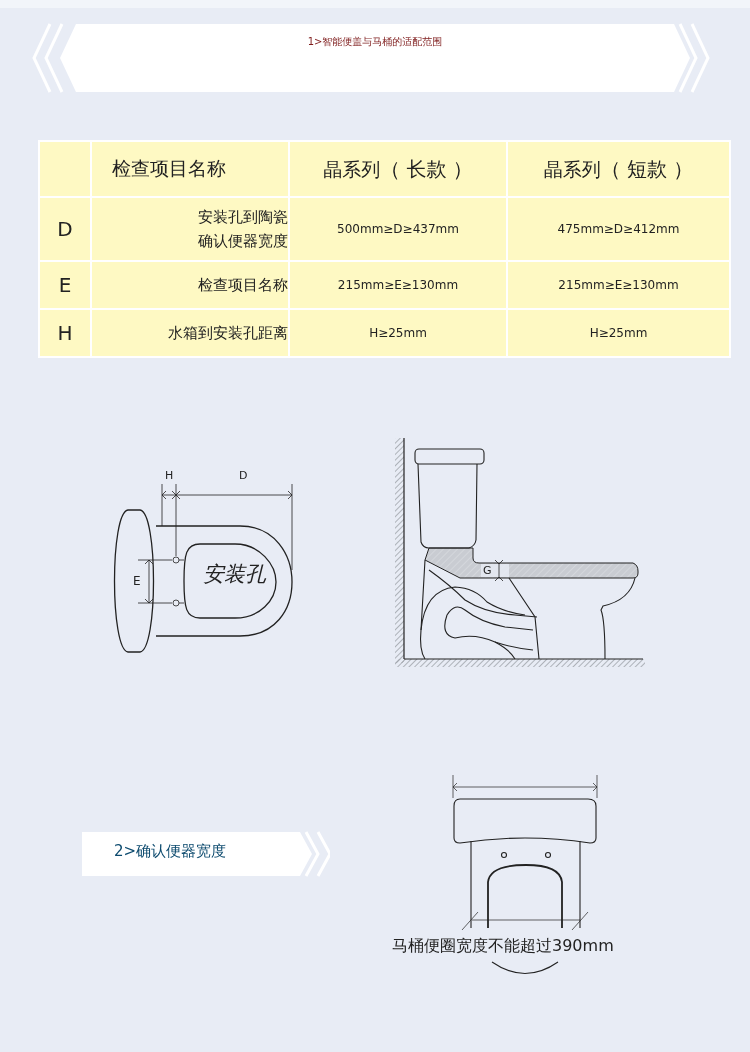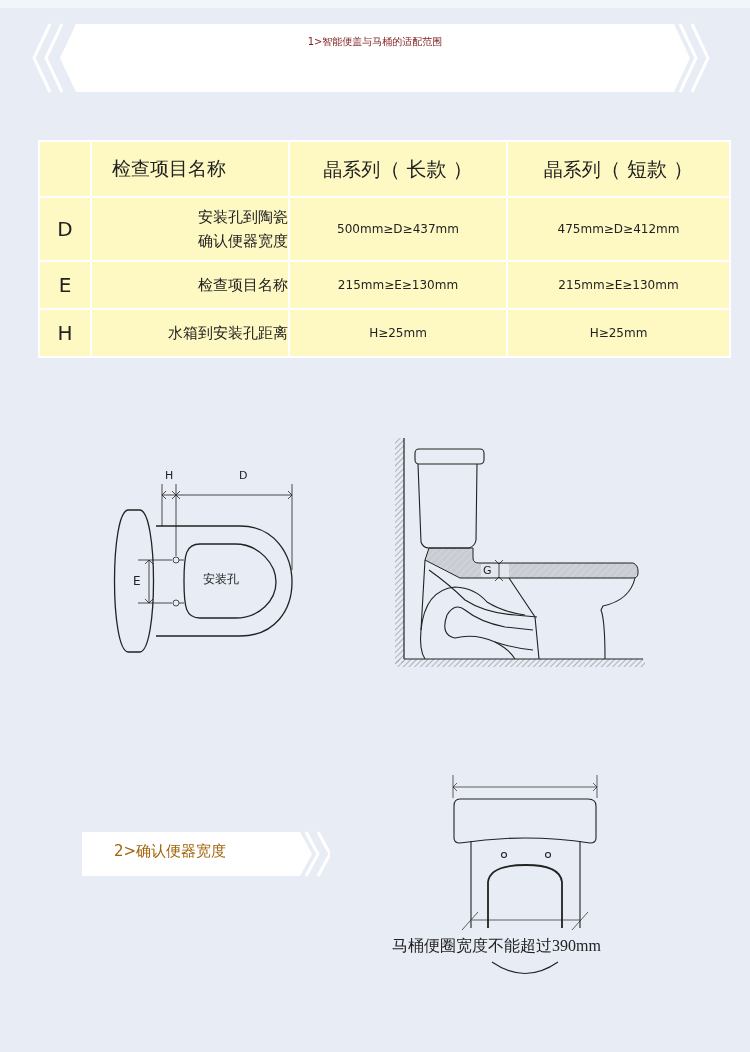--- a/index.html
+++ b/index.html
@@ -24,21 +24,21 @@
   .spec-table td.letter { font-size: 20px; width: 50px; }
   .spec-table td.item { text-align: right; padding-left: 20px; font-size: 15px; line-height: 24px; width: 157px; }
   .spec-table td.val { font-size: 12px; }
   .c1 { width: 50px; } .c2 { width: 176px; } .c3 { width: 216px; } .c4 { width: 221px; border-radius: 10px; }
 
   .diagram { position: absolute; }
   .lbl { position: absolute; font-size: 15px; color: #222; white-space: nowrap; }
 
   
   .banner2 { position: absolute; left: 80px; top: 830px; width: 250px; height: 48px; }
-  .banner2 .text { position: absolute; left: 34px; top: 12px; font-size: 15px; color: #a16207; }
+  .banner2 .text { position: absolute; left: 34px; top: 12px; font-size: 15px; color: #0c4a6e; }
 </style>
 </head>
 <body>
 
 <div class="topbar"></div>
 
 <div class="banner1">
   <svg width="690" height="76" viewBox="0 0 690 76">
 
     <polyline points="20,4 4,38 20,72" fill="none" stroke="#ffffff" stroke-width="3"></polyline>
@@ -115,21 +115,21 @@
       <polyline points="45,139 49,143 53,139"></polyline>
       <circle cx="76" cy="100" r="3"></circle>
       <circle cx="76" cy="143" r="3"></circle>
       <line x1="79" y1="100" x2="84" y2="100"></line>
       <line x1="79" y1="143" x2="84" y2="143"></line>
     </g>
   </svg>
   <div class="lbl" style="left:65px;top:9px;font-size:11px;">H</div>
   <div class="lbl" style="left:139px;top:9px;font-size:11px;">D</div>
   <div class="lbl" style="left:33px;top:114px;font-size:12px;">E</div>
-  <div class="lbl" style="left:103px;top:111px;font-size:12px;">安装孔</div>
+  <div class="lbl" style="left:103px;top:100px;font-size:21px;font-style:italic;">安装孔</div>
 </div>
 
 <div class="diagram" style="left:385px;top:430px;width:270px;height:240px;">
   <svg width="270" height="240" viewBox="0 0 270 240">
     <defs>
       <pattern id="hatch" width="4" height="4" patternUnits="userSpaceOnUse" patternTransform="rotate(45)">
         <line x1="0" y1="0" x2="0" y2="4" stroke="#9ea3aa" stroke-width="1.6"></line>
       </pattern>
       <pattern id="hatch2" width="5" height="5" patternUnits="userSpaceOnUse" patternTransform="rotate(45)">
         <rect width="5" height="5" fill="#c9ccd2"></rect>
@@ -198,14 +198,14 @@
 
       <path d="M108,188 L108,142 Q110,125 146,125 Q180,125 182,142 L182,188" stroke-width="1.8"></path>
 
       <line x1="92" y1="180" x2="200" y2="180" stroke-width="0.7"></line>
       <line x1="82" y1="190" x2="98" y2="172" stroke-width="0.7"></line>
       <line x1="192" y1="190" x2="208" y2="172" stroke-width="0.7"></line>
 
       <path d="M112,222 Q145,245 178,222" stroke-width="1.1"></path>
     </g>
   </svg>
-  <div class="lbl" style="left:12px;top:196px;font-size:16px;font-family:Liberation Serif, serif;">马桶便圈宽度不能超过390mm</div>
+  <div class="lbl" style="left:12px;top:196px;font-size:16px;">马桶便圈宽度不能超过390mm</div>
 </div>
 
 </body></html>

